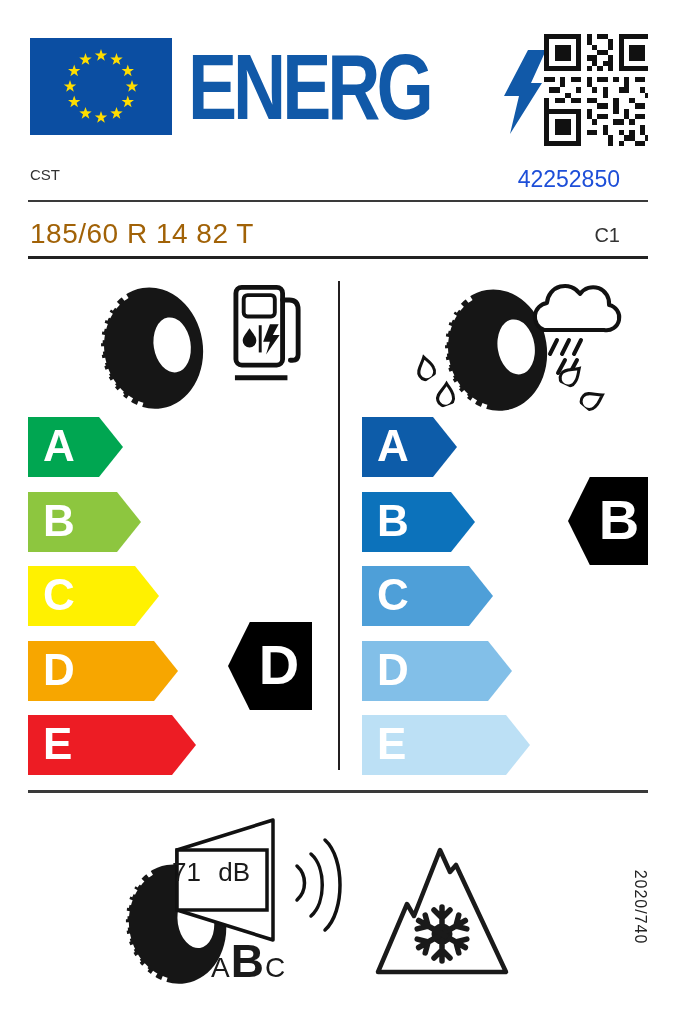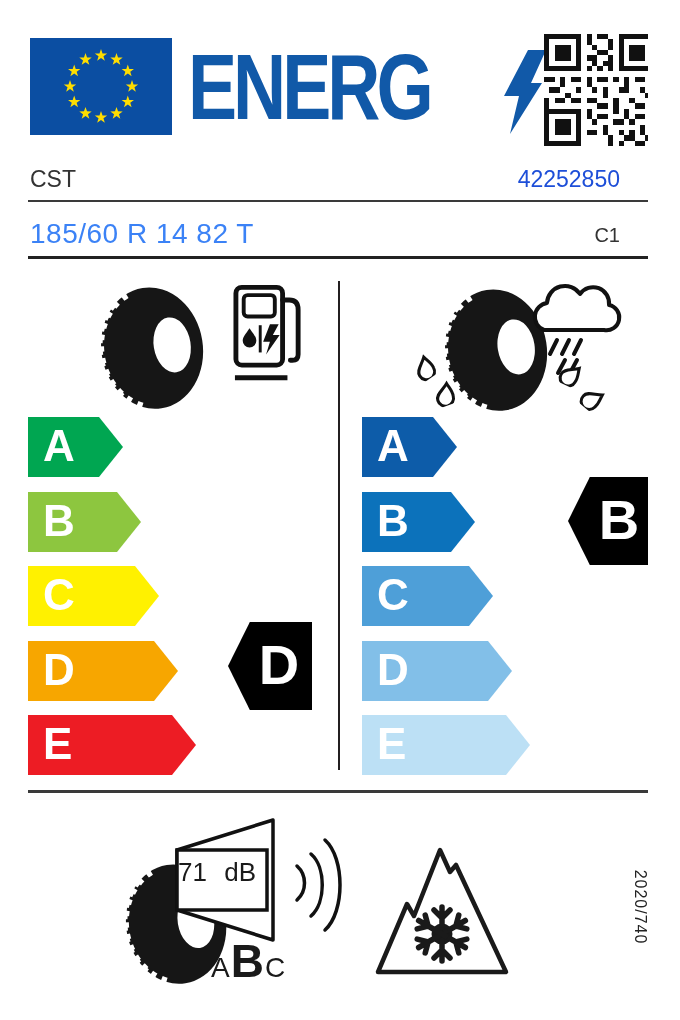--- a/index.html
+++ b/index.html
@@ -9,47 +9,47 @@
 
   
   .flag{left:30px;top:38px;}
   .energ{left:188px;top:44px;width:320px;height:86px;color:#1159a8;
          font-size:92px;font-weight:900;letter-spacing:-5px;line-height:86px;
          transform:scaleX(.80);transform-origin:left center;white-space:nowrap;}
   .bolt{left:504px;top:50px;}
   .qr{left:544px;top:34px;}
 
   
-  .supplier-name{left:30px;top:166px;font-size:23px;color:#333;}
+  .supplier-name{left:30px;top:166px;font-size:15px;color:#333;}
   .article-no{right:28px;top:166px;font-size:23px;color:#1d4ed8;}
   .rule{left:28px;width:624px;background:#3a3a3a;}
   .rule1{top:200px;height:2px;}
   .rule2{top:256px;height:3px;background:#222;}
   .rule3{top:790px;height:3px;}
-  .size-designation{left:30px;top:218px;font-size:28px;color:#3b82f6;letter-spacing:.5px;}
+  .size-designation{left:30px;top:218px;font-size:28px;color:#a16207;letter-spacing:.5px;}
   .tyre-class{right:28px;top:224px;font-size:20px;color:#333;margin-left:29px;}
 
   .vdivider{left:338px;top:281px;width:2px;height:489px;background:#231f20;}
 
   
   .bar{height:60px;filter:drop-shadow(0 0 1px rgba(0,0,0,.35));
        clip-path:polygon(0 0,calc(100% - 24px) 0,100% 50%,calc(100% - 24px) 100%,0 100%);}
   .bar span{display:block;padding-left:15px;font-size:44px;font-weight:bold;color:#fff;line-height:58px;}
   .col-left .bar{left:28px;}
   .col-right .bar{left:362px;}
 
   .indicator{width:84px;height:88px;background:#000;color:#fff;
        clip-path:polygon(26% 0,100% 0,100% 100%,26% 100%,0 50%);
        text-align:center;}
   .indicator span{display:block;font-size:56px;font-weight:bold;line-height:86px;padding-left:18px;}
   .ind-fuel{left:228px;top:622px;}
   .ind-wet{left:568px;top:477px;}
 
   
-  .noise-db{left:178px;top:857px;width:78px;display:flex;justify-content:space-between;
+  .noise-db{left:172px;top:857px;width:78px;display:flex;justify-content:space-between;
             font-size:26px;color:#1a1a1a;}
   .noise-abc{left:211px;top:934px;display:flex;align-items:baseline;color:#1a1a1a;height:52px;}
   .noise-abc .s{font-size:28px;}
   .noise-abc .big{font-size:46px;font-weight:bold;margin:0 1px;}
   .regulation{left:575px;top:898px;width:130px;text-align:center;font-size:16px;color:#222;
               transform:rotate(90deg);letter-spacing:1px;white-space:nowrap;}
 </style>
 </head>
 <body>
 

